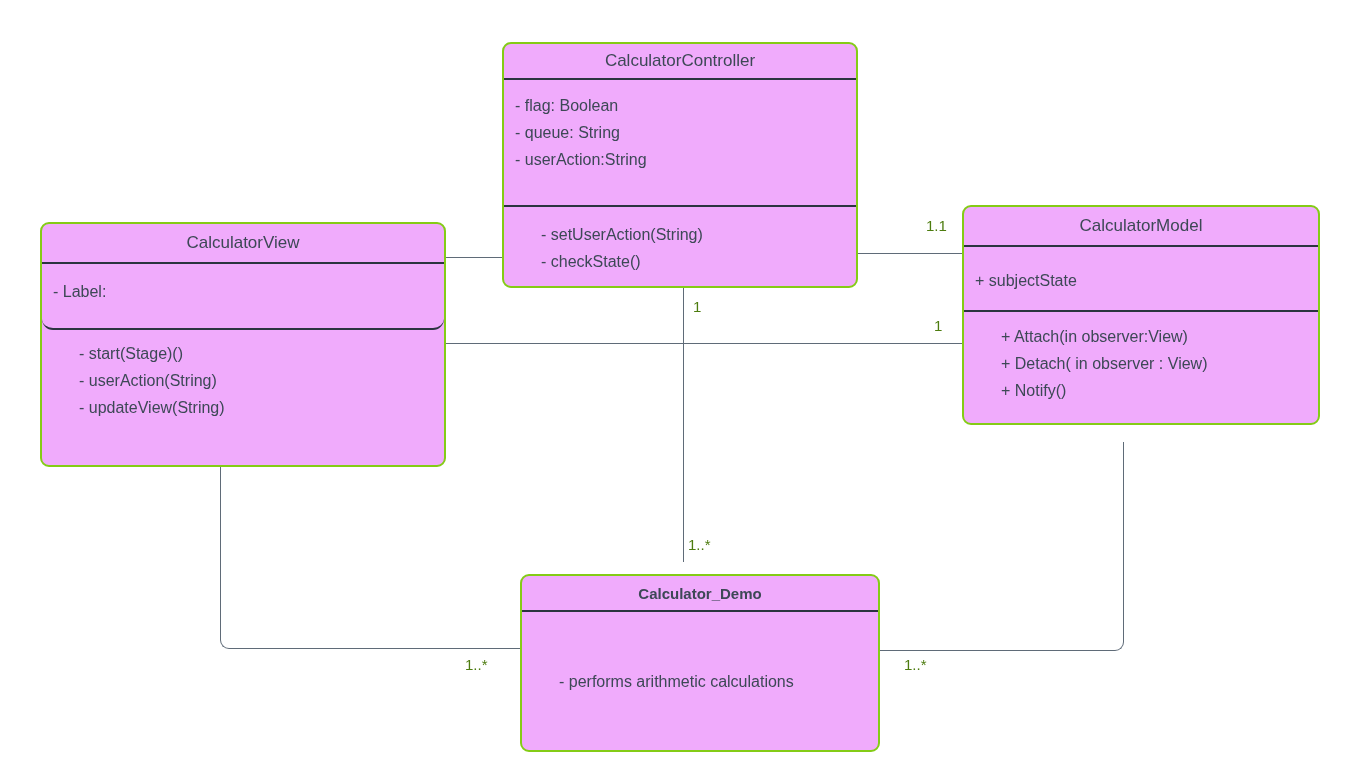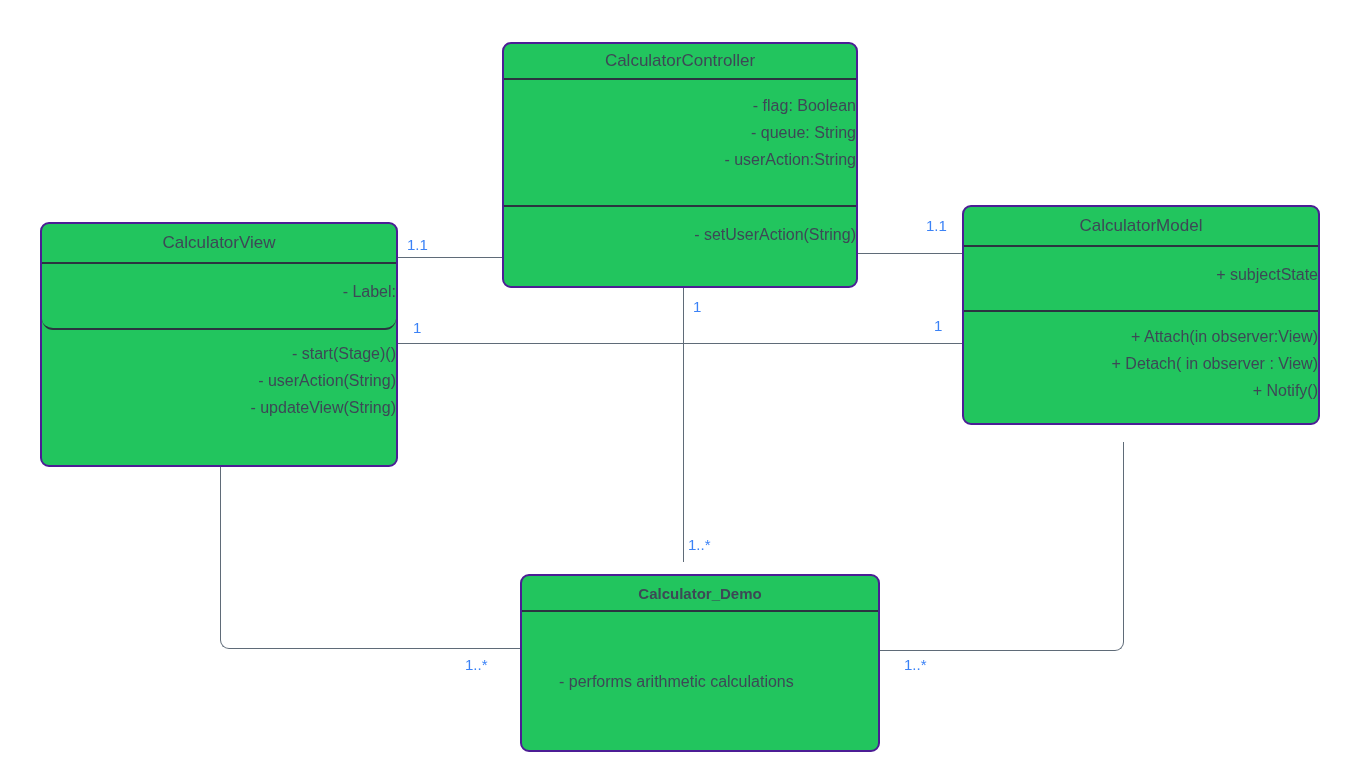--- a/index.html
+++ b/index.html
@@ -6,22 +6,22 @@
   html,body { background:#ffffff; }
   body { font-family:"Liberation Sans", sans-serif; color:#3d4856; }
 
   .canvas {
     position:relative; width:1360px; height:781px;
     background:#ffffff; overflow:hidden;
   }
 
   
   .class-box {
-    position:absolute; background:#22c55e;
-    border:2px solid #4c1d95; border-radius:9px;text-align:right;
+    position:absolute; background:#f0abfc;
+    border:2px solid #84cc16; border-radius:9px;
   }
   .class-title {
     display:flex; align-items:center; justify-content:center;
     border-bottom:2px solid #2b3440;
     font-size:17px; white-space:nowrap;
   }
   .class-title.bold { font-weight:bold; font-size:15px; }
   .section { border-bottom:2px solid #2b3440; padding-left:11px; overflow:hidden; }
   .section.last { border-bottom:none;padding-left:37px; }
   .row { font-size:16px; line-height:27px; white-space:nowrap; }
@@ -31,21 +31,21 @@
   .line { position:absolute; background:#5f6b78; }
   .line.h { height:1px; }
   .line.v { width:1px; }
   .elbow { position:absolute; }
   .elbow.bl { border-left:1px solid #5f6b78; border-bottom:1px solid #5f6b78; border-bottom-left-radius:9px; }
   .elbow.br { border-right:1px solid #5f6b78; border-bottom:1px solid #5f6b78; border-bottom-right-radius:9px; }
 
   
   .mult {
     position:absolute; font-size:15px; line-height:20px;
-    color:#3b82f6; white-space:nowrap; background:#ffffff; padding:0 2px;
+    color:#4d7c0f; white-space:nowrap; background:#ffffff; padding:0 2px;
   }
 </style>
 </head>
 <body>
 
 <div class="canvas">
 
   <div class="line h" style="left:398px; top:257px; width:105px;"></div>
 
   <div class="line h" style="left:857px; top:253px; width:106px;"></div>
@@ -69,38 +69,39 @@
 
   <div class="class-box" style="left:502px; top:42px; width:356px; height:246px;">
     <div class="class-title" style="height:36px;">CalculatorController</div>
     <div class="section" style="height:127px; padding-top:12px;">
       <div class="row">- flag: Boolean</div>
       <div class="row">- queue: String</div>
       <div class="row">- userAction:String</div>
     </div>
     <div class="section last" style="height:86px; padding-top:14px;">
       <div class="row">- setUserAction(String)</div>
+      <div class="row">- checkState()</div>
     </div>
   </div>
 
-  <div class="class-box" style="left:40px; top:222px; width:358px; height:245px;">
+  <div class="class-box" style="left:40px; top:222px; width:406px; height:245px;">
     <div class="class-title" style="height:40px;">CalculatorView</div>
     <div class="section" style="height:66px; padding-top:14px;border-radius:11px;">
       <div class="row">- Label:</div>
     </div>
     <div class="section last" style="height:131px; padding-top:10px;">
       <div class="row">- start(Stage)()</div>
       <div class="row">- userAction(String)</div>
       <div class="row">- updateView(String)</div>
     </div>
   </div>
 
   <div class="class-box" style="left:962px; top:205px; width:358px; height:220px;">
     <div class="class-title" style="height:40px;">CalculatorModel</div>
-    <div class="section" style="height:65px; padding-top:14px;">
+    <div class="section" style="height:65px; padding-top:20px;">
       <div class="row">+ subjectState</div>
     </div>
     <div class="section last" style="height:107px; padding-top:11px;">
       <div class="row">+ Attach(in observer:View)</div>
       <div class="row">+ Detach( in observer : View)</div>
       <div class="row">+ Notify()</div>
     </div>
   </div>
 
   <div class="class-box" style="left:520px; top:574px; width:360px; height:178px;">

